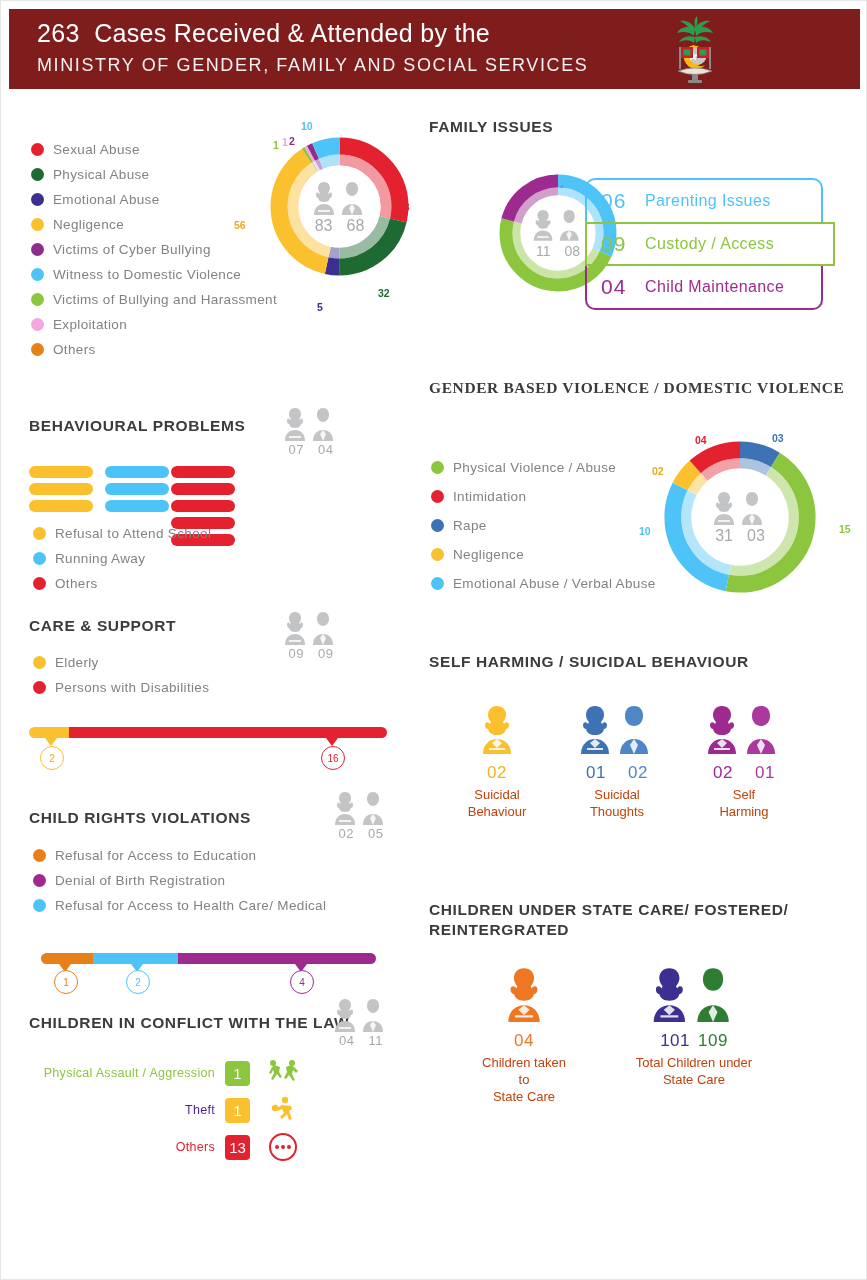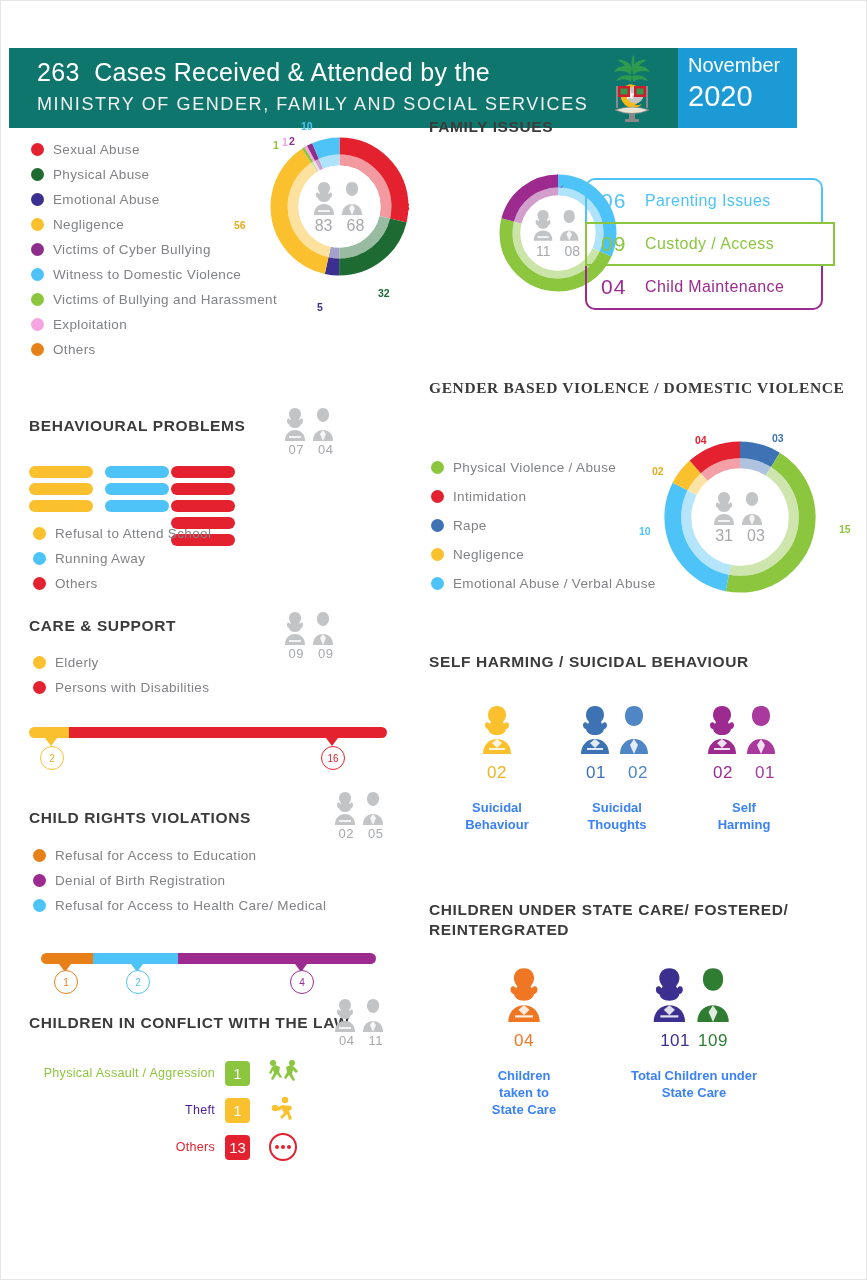--- a/index.html
+++ b/index.html
@@ -7,21 +7,21 @@
     width:867px;height:1280px;
     background:#ffffff;
     font-family:"Liberation Sans", sans-serif;
     color:#58595b;
     overflow:hidden;
     position:relative;
   }
   .page{position:relative;width:867px;height:1280px;box-sizing:border-box;border:1px solid #e6e6e6;}
 
   
-  .header{position:absolute;left:8px;top:8px;width:788px;height:80px;background:#0f766e;margin-top:39px;}
+  .header{position:absolute;left:8px;top:8px;width:851px;height:80px;background:#7f1d1d;}
   .hdr-title{position:absolute;left:28px;top:10px;color:#ffffff;font-size:25px;font-weight:400;letter-spacing:.3px;white-space:nowrap;}
   .hdr-title .big{font-size:25px;}
   .hdr-sub{position:absolute;left:28px;top:46px;color:#f2f2f2;font-size:18px;letter-spacing:1.6px;font-weight:300;white-space:nowrap;}
   .hdr-date{position:absolute;right:0px;top:0px;width:119px;height:80px;background:#1b9ad6;}
   .hdr-month{position:absolute;left:10px;top:6px;color:#fff;font-size:20px;font-weight:400;}
   .hdr-year{position:absolute;left:10px;top:32px;color:#fff;font-size:29px;font-weight:400;}
   .emblem{position:absolute;right:130px;top:6px;width:70px;height:70px;}
 
   
   .sec-title{position:absolute;font-size:15.5px;font-weight:700;color:#3b3b3b;letter-spacing:.6px;white-space:nowrap;}
@@ -53,21 +53,21 @@
   .pinarrow{position:absolute;width:0;height:0;border-left:6px solid transparent;border-right:6px solid transparent;}
 
   
   .fi-row{position:absolute;display:flex;align-items:center;height:44px;box-sizing:border-box;}
   .fi-num{font-size:21px;width:44px;text-align:left;padding-left:14px;letter-spacing:1px;}
   .fi-lab{font-size:16px;letter-spacing:.4px;}
 
   
   .istat{position:absolute;text-align:center;}
   .istat .nums{display:flex;justify-content:center;gap:16px;font-size:17px;margin-top:5px;letter-spacing:.5px;}
-  .istat .cap{font-size:13px;color:#3b82f6;margin-top:16px;line-height:17px;font-weight:bold;}
+  .istat .cap{font-size:13px;color:#c2410c;margin-top:3px;line-height:17px;}
 
   
   .cl-row{position:absolute;display:flex;align-items:center;}
   .cl-lab{font-size:12.5px;text-align:right;width:190px;letter-spacing:.3px;}
   .cl-chip{width:25px;height:25px;border-radius:4px;color:#fff;font-size:15px;display:flex;align-items:center;justify-content:center;margin-left:10px;font-weight:500;}
   .cl-ico{margin-left:16px;width:34px;height:30px;display:flex;align-items:center;justify-content:center;}
 </style>
 </head>
 <body>
 
@@ -108,24 +108,20 @@
           <path d="M49 32 h-12 v11 h12 Z" fill="#d11b2b"></path>
           <rect x="39.5" y="34.5" width="7" height="6" fill="#2e9b4f"></rect>
         </g>
 
         <path d="M18 56 q17 -6 34 0 q-17 7 -34 0 Z" fill="#e9e4d4" stroke="#8a8a8a" stroke-width="0.7"></path>
         <rect x="32" y="59" width="6" height="7" fill="#8a8a8a"></rect>
         <rect x="28" y="65" width="14" height="3" rx="1" fill="#8a8a8a"></rect>
       </svg>
     </div>
 
-    <div class="hdr-date">
-      <div class="hdr-month">November</div>
-      <div class="hdr-year">2020</div>
-    </div>
   </div>
 
 
   <div class="legend" style="left:30px;top:141px;">
     <div class="legend-row">
         <span class="dot" style="background:#e3212f"></span>
         <span class="lg-label">Sexual Abuse</span>
       </div>
     <div class="legend-row">
         <span class="dot" style="background:#1d6b32"></span>

